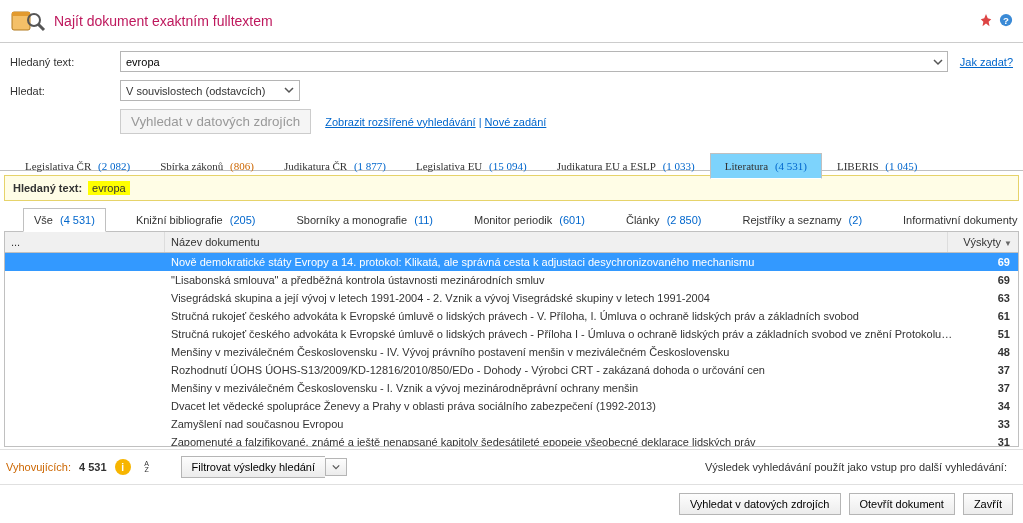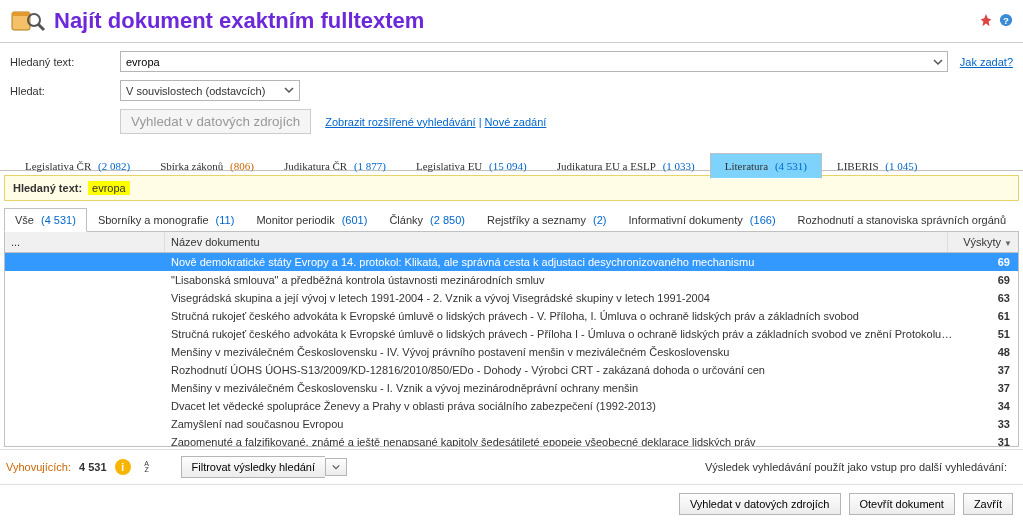--- a/index.html
+++ b/index.html
@@ -16,24 +16,23 @@
     display: flex;
     align-items: center;
     padding: 6px 10px;
     border-bottom: 1px solid #ccc;
   }
   .header-icon {
     width: 36px; height: 30px;
     margin-right: 8px;
   }
   .header-title {
-    font-size: 22px;
-    color: #6d28d9;
+    font-size: 14px;
+    color: #be185d;
     flex: 1;
-    font-weight: bold;
   }
   .header-right { display:flex; gap:6px; align-items:center; }
   .pin-icon svg, .help-icon svg { width:14px; height:14px; }
 
   .form-area { padding: 8px 10px 0 10px; }
   .form-row {
     display: flex;
     align-items: center;
     margin-bottom: 8px;
   }
@@ -128,20 +127,21 @@
     flex-wrap:nowrap;
     font-size: 11px;
   }
   .subtab {
     padding: 5px 10px;
     cursor:pointer;
     border:1px solid transparent;
     border-bottom:none;
     position:relative; top:1px;
     white-space:nowrap;
+    margin-left:19px;
   }
   .subtab.active {
     border-color:#c0c0c0;
     background:#fff;
     border-bottom:1px solid #fff;
   }
 
   .grid {
     margin: 0 4px;
     border-left:1px solid #c0c0c0;
@@ -300,20 +300,21 @@
     <div class="tab"><span>LIBERIS</span><span class="tab-count cnt-blue"> (1 045)</span></div>
   </div>
 
 <div class="search-banner">
   <b>Hledaný text:</b>
   <span class="hl">evropa</span>
 </div>
 
 <div class="subtabs" id="subTabs">
     <div class="subtab active"><span>Vše</span><span class="tab-count cnt-blue"> (4 531)</span></div>
+    <div class="subtab"><span>Knižní bibliografie</span><span class="tab-count cnt-blue"> (205)</span></div>
     <div class="subtab"><span>Sborníky a monografie</span><span class="tab-count cnt-blue"> (11)</span></div>
     <div class="subtab"><span>Monitor periodik</span><span class="tab-count cnt-blue"> (601)</span></div>
     <div class="subtab"><span>Články</span><span class="tab-count cnt-blue"> (2 850)</span></div>
     <div class="subtab"><span>Rejstříky a seznamy</span><span class="tab-count cnt-blue"> (2)</span></div>
     <div class="subtab"><span>Informativní dokumenty</span><span class="tab-count cnt-blue"> (166)</span></div>
     <div class="subtab"><span>Rozhodnutí a stanoviska správních orgánů</span></div>
   </div>
 
 <div class="grid">
   <div class="grid-head">

